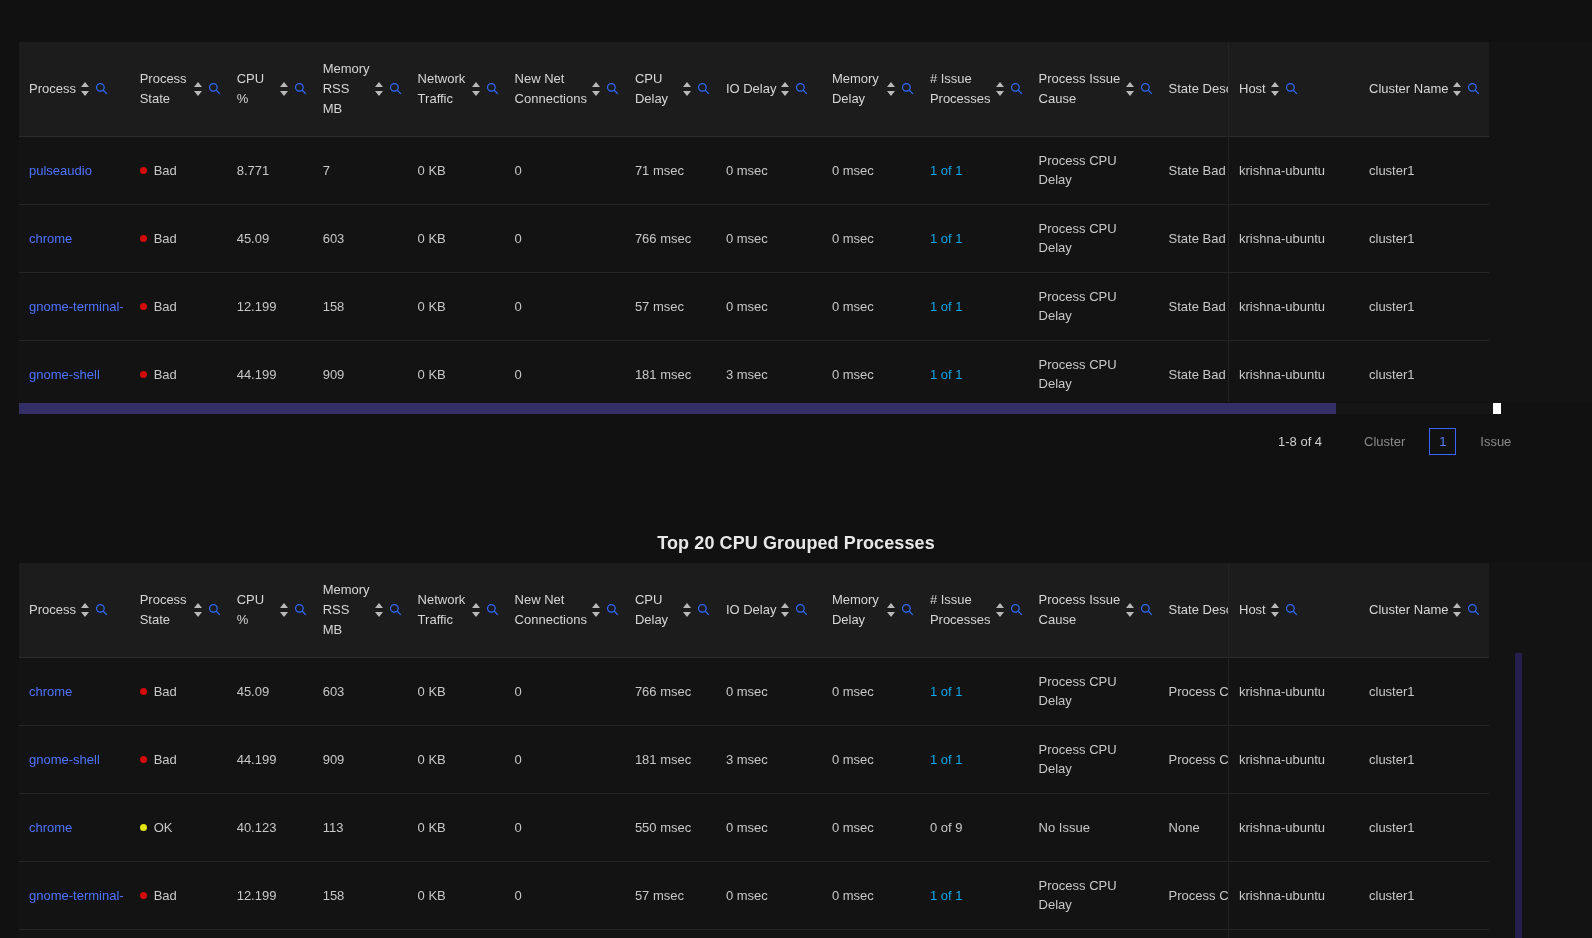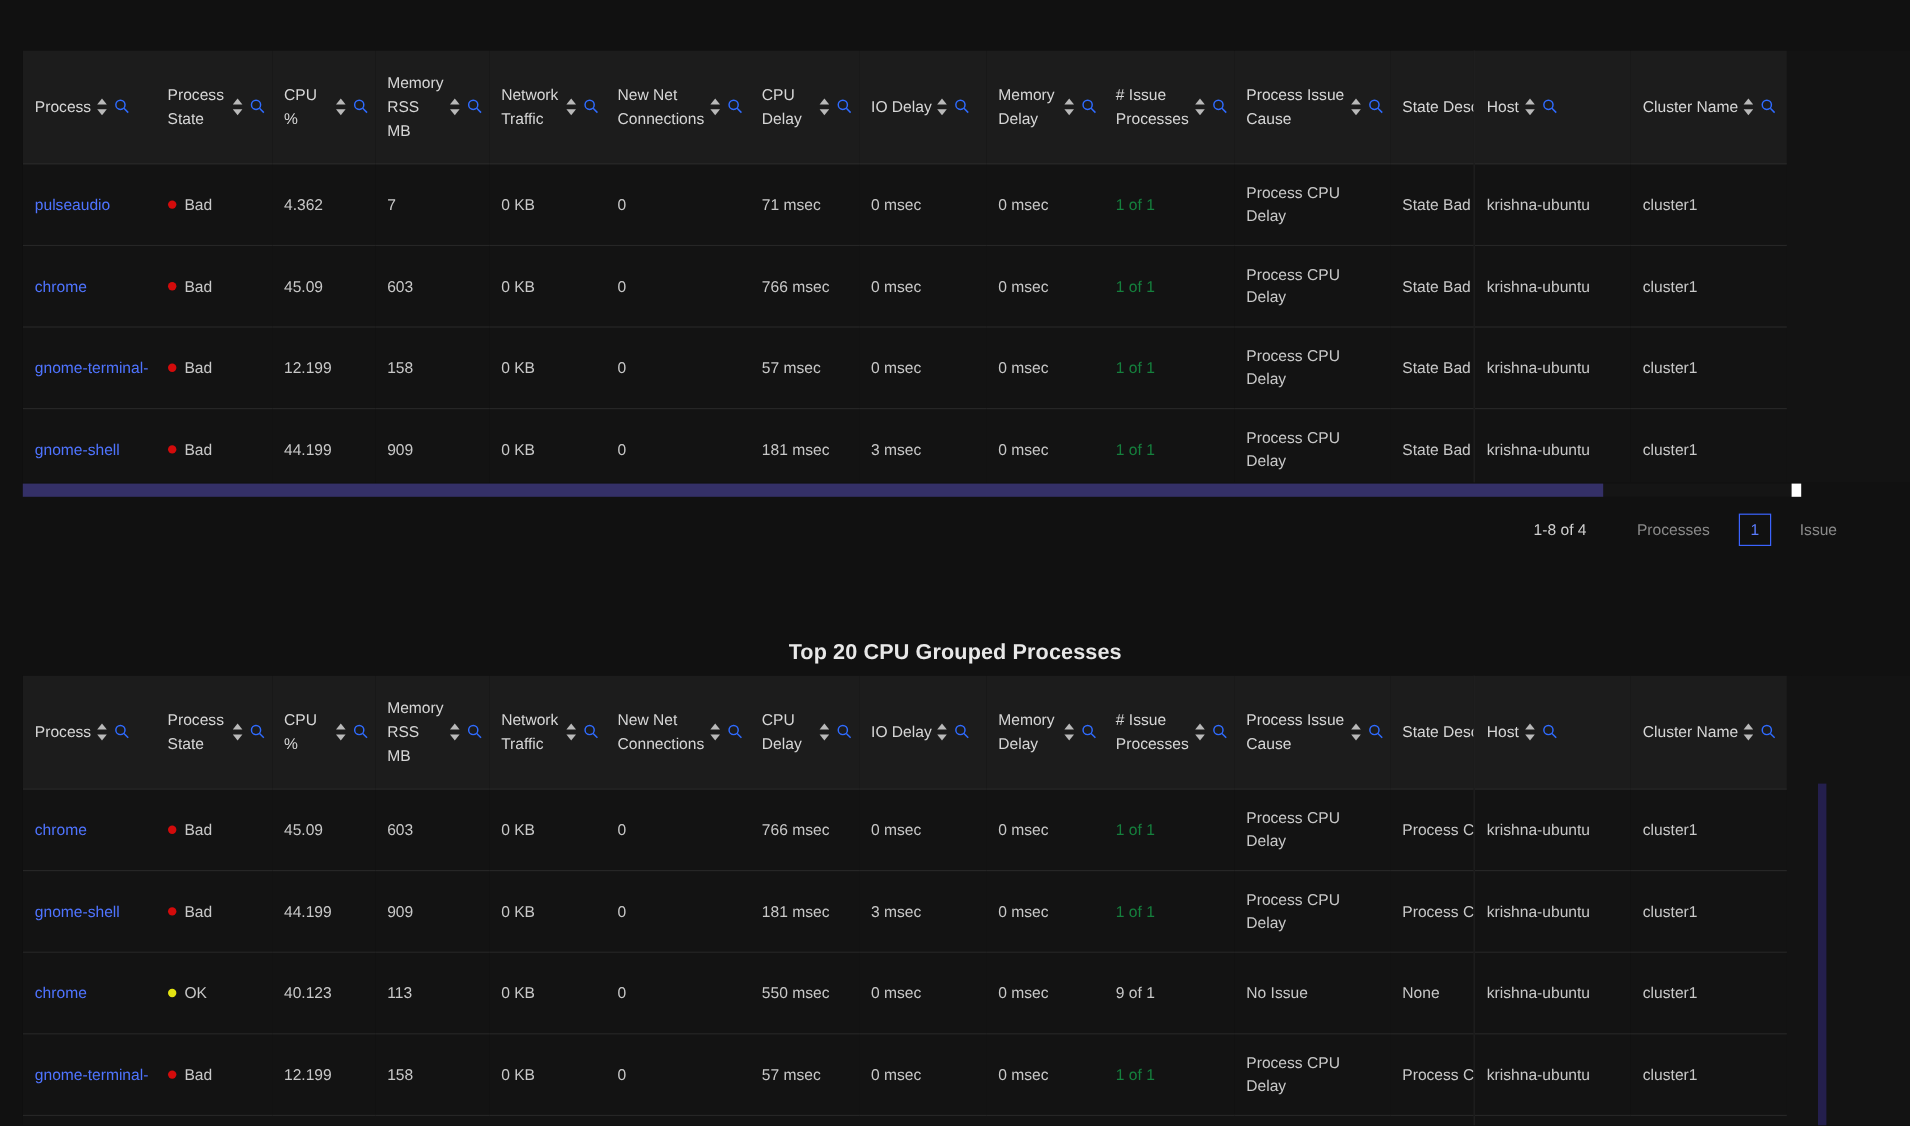--- a/index.html
+++ b/index.html
@@ -49,21 +49,21 @@
     color: #c8c8c8;
     font-size: 13px;
     padding: 14px 6px 14px 10px;
     vertical-align: middle;
     border-bottom: 1px solid #262626;
     line-height: 19px;
   }
   tr.r-tall td { height: 68px; }
 
   .cell-link { color: #4f74ff; cursor: pointer; white-space: nowrap; overflow: hidden; }
-  .cell-danger { color: #15803d; text-align: right; }
+  .cell-danger { color: #0ea5e9; text-align: right; }
   .cell-clip { white-space: nowrap; overflow: hidden; }
 
   .state-cell { display: flex; align-items: center; gap: 7px; white-space: nowrap; }
   .dot { width: 7px; height: 7px; border-radius: 50%; flex: 0 0 auto; }
   .dot.bad { background: #d30b0b; }
   .dot.ok  { background: #e3e312; }
 
   
   .sort-ic { display: inline-block; width: 9px; height: 16px; position: relative; flex: 0 0 auto; }
   .sort-ic::before, .sort-ic::after {
@@ -258,21 +258,21 @@
         </thead>
         <tbody>
           <tr class="r-tall">
             <td style="width: 85px;"><span class="cell-link">pulseaudio</span></td>
             <td style="width: 97px;">
               <span class="state-cell">
                 <span class="dot bad"></span>
                 <span>Bad</span>
               </span>
             </td>
-            <td style="width: 86px;">4.362</td>
+            <td style="width: 86px;">8.771</td>
             <td style="width: 88px;">7</td>
             <td style="width: 97px;">0 KB</td>
             <td style="width: 104px;">0</td>
             <td style="width: 91px;">71 msec</td>
             <td style="width: 106px;">0 msec</td>
             <td style="width: 98px;">0 msec</td>
             <td style="width: 91px;"><span class="cell-danger">1 of 1</span></td>
             <td style="width: 130px;">Process CPU Delay</td>
             <td class="cell-clip" style="width: 88px;">State Bad : P 73 msec</td>
           </tr>
@@ -388,21 +388,21 @@
       </table>
   </div>
 
   <div class="hscroll" style="left:19px; top:403px; width:1477px;">
     <div class="thumb" style="width:1317px;"></div>
   </div>
   <div class="corner-box" style="left:1493px; top:403px; width:8px; height:11px;"></div>
 
   <div class="pager" style="left:1278px; top:428px;">
     <span class="count">1-8 of 4</span>
-    <span class="pbtn">Processes</span>
+    <span class="pbtn">Cluster</span>
     <span class="pnum">1</span>
     <span class="pbtn">Issue</span>
   </div>
 
   <div class="section-title" style="position:absolute;left:0;top:533px;width:1592px;">Top 20 CPU Grouped Processes</div>
 
   <div class="table-wrap" id="t2-wrap" style="left:19px; top:563px; width:1482px; height:375px;">
     <table class="tbl" id="t2">
         <thead>
           <tr>
@@ -592,21 +592,21 @@
                 <span>OK</span>
               </span>
             </td>
             <td style="width: 86px;">40.123</td>
             <td style="width: 88px;">113</td>
             <td style="width: 97px;">0 KB</td>
             <td style="width: 104px;">0</td>
             <td style="width: 91px;">550 msec</td>
             <td style="width: 106px;">0 msec</td>
             <td style="width: 98px;">0 msec</td>
-            <td style="width: 91px;"><span>9 of 1</span></td>
+            <td style="width: 91px;"><span>0 of 9</span></td>
             <td style="width: 130px;">No Issue</td>
             <td class="cell-clip" style="width: 88px;">None</td>
           </tr>
           <tr class="r-tall">
             <td style="width: 85px;"><span class="cell-link">gnome-terminal-</span></td>
             <td style="width: 97px;">
               <span class="state-cell">
                 <span class="dot bad"></span>
                 <span>Bad</span>
               </span>

